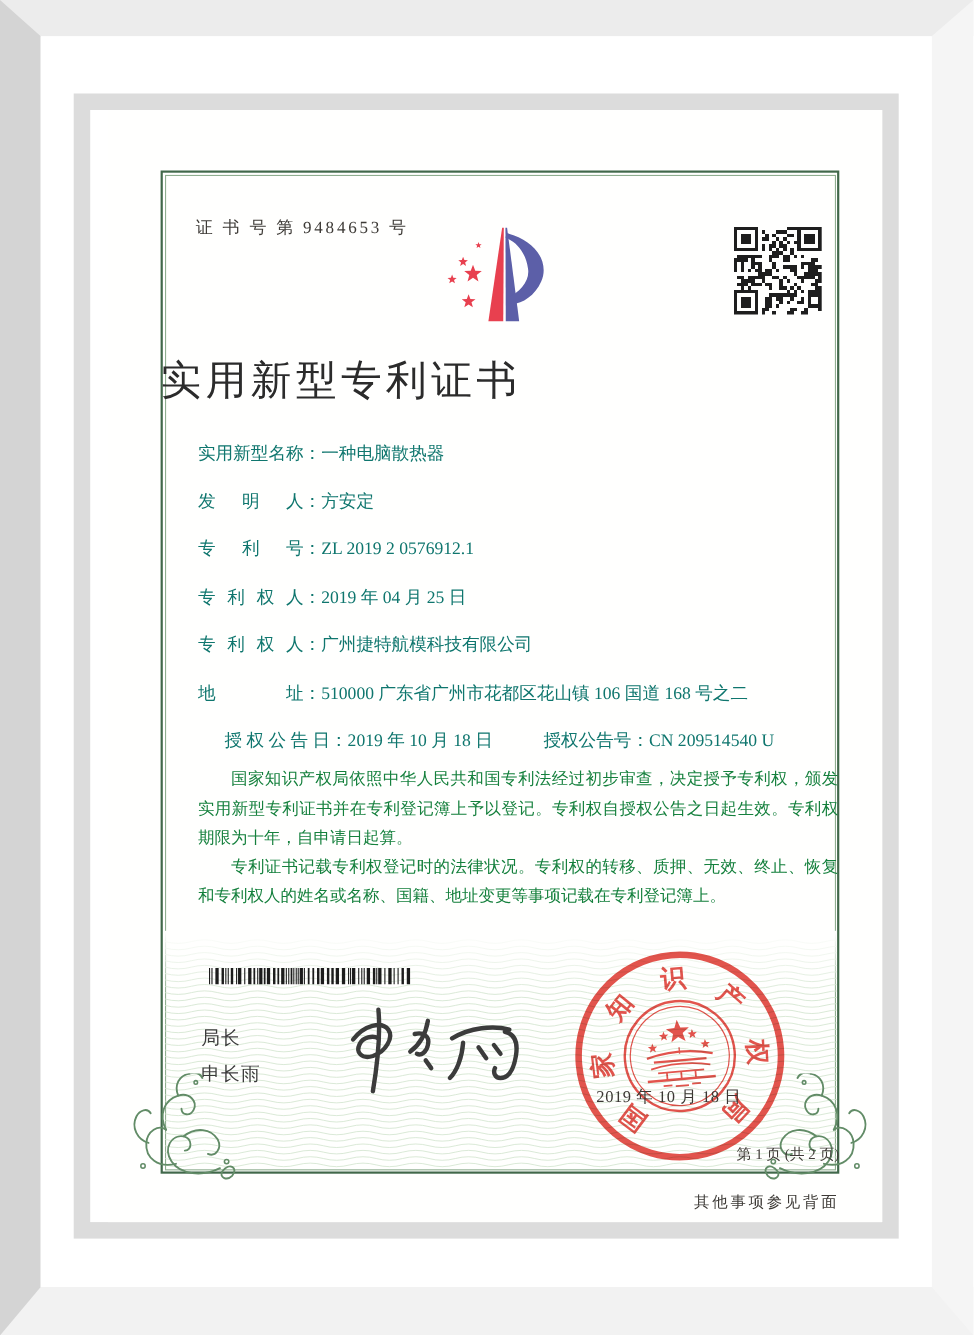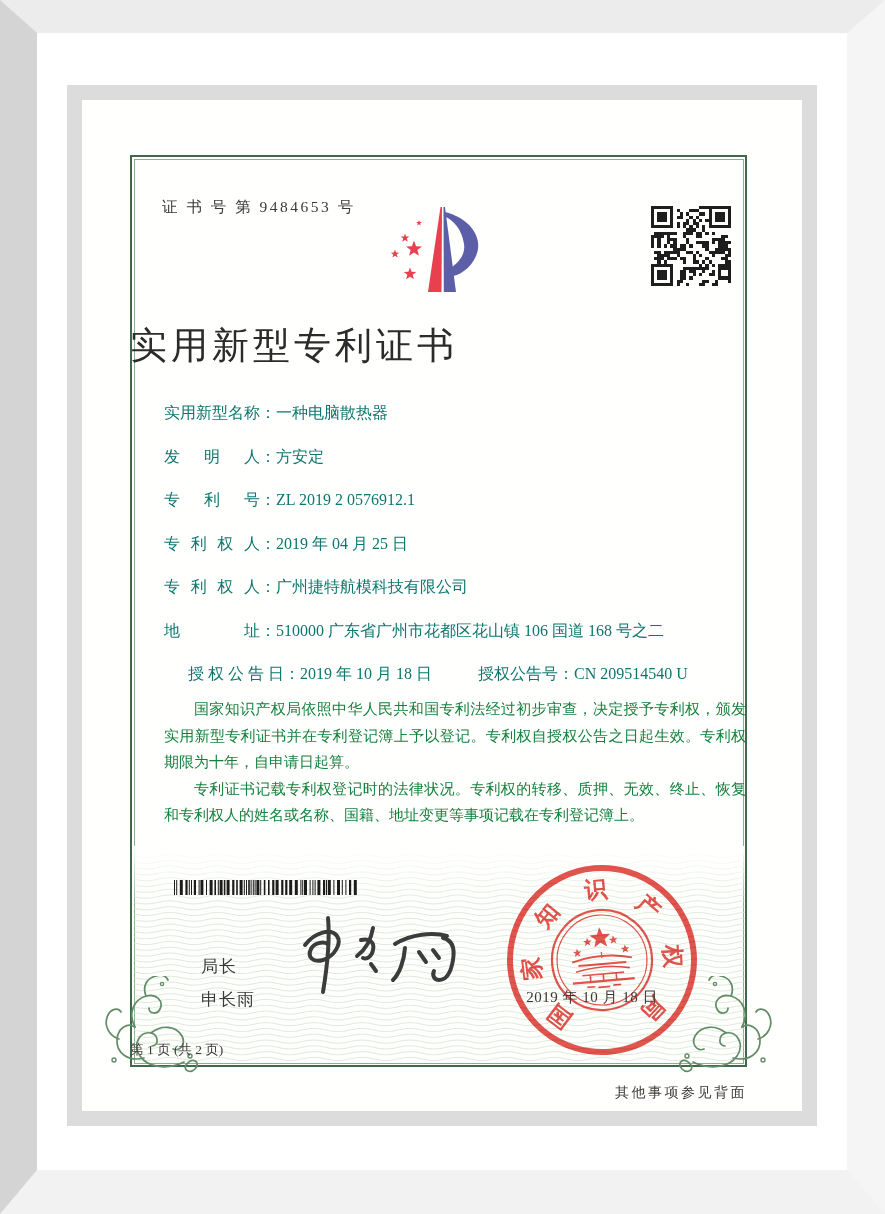--- a/index.html
+++ b/index.html
@@ -2,46 +2,46 @@
 <html><head>
 <meta charset="utf-8">
 <style>
   html,body{margin:0;padding:0;background:#fff;}
   body{width:885px;height:1214px;overflow:hidden;font-family:"Liberation Serif",serif;}
   .abs{position:absolute;}
   
   .frame{width:885px;height:1214px;box-sizing:border-box;border-style:solid;
          border-width:33px 38px 44px 37px;border-color:#ececec #f5f5f5 #f2f2f2 #d4d4d4;background:#fff;}
   .lip{width:100%;height:100%;box-sizing:border-box;padding:52px 30px 44px 30px;background:#ffffff;}
-  .mat{width:100%;height:100%;box-sizing:border-box;border:15px solid #dcdcdc;background:#fff;}
+  .mat{width:100%;height:100%;box-sizing:border-box;border:15px solid #dcdcdc;background:#fff;padding-left:16px;}
   .paper{position:relative;width:100%;height:100%;background:#fffffe;color:#33302c;}
   
   .green-border{position:absolute;left:48px;top:55px;width:613px;height:908px;border:2px solid #41684a;}
   .green-border-inner{position:absolute;inset:1.5px;border:1px solid #8fae90;}
   
   .band{position:absolute;left:52px;top:746px;width:611px;height:219px;overflow:hidden;}
   .band-fade{position:absolute;left:0;top:0;width:100%;height:58px;
              background:linear-gradient(180deg,#fffffe 0%,rgba(255,255,255,0) 100%);}
   
   .cert-no{position:absolute;left:80px;top:97px;font-size:15.5px;letter-spacing:2.5px;color:#3d3a36;}
   .title{position:absolute;left:48px;top:221px;width:617px;text-align:left;font-size:37px;
          font-weight:400;letter-spacing:4px;color:#2b2b2b;}
   .fields{position:absolute;left:82px;top:302px;width:584px;}
   .field-row{height:43.5px;font-size:16px;color:#0f766e;line-height:22px;}
   .field-label{display:inline-block;width:96px;text-align:justify;text-align-last:justify;vertical-align:top;}
   .field-colon{vertical-align:top;}
   .field-value{vertical-align:top;}
   .grant-pair{display:inline-block;width:290px;vertical-align:top;margin-left:24px;}
   .paras{position:absolute;left:82px;top:596px;width:582px;}
   .paras p{margin:0;text-indent:2em;font-size:15px;line-height:26.5px;color:#15803d;text-align:justify;}
-  .director{position:absolute;left:85px;top:850px;font-family:"Liberation Sans",sans-serif;
-            font-size:17px;line-height:33px;letter-spacing:1px;color:#3a3a3a;margin-left:34px;}
+  .director{position:absolute;left:85px;top:827px;font-family:"Liberation Sans",sans-serif;
+            font-size:17px;line-height:33px;letter-spacing:1px;color:#3a3a3a;}
   .seal-date{position:absolute;left:425px;top:888px;width:170px;text-align:center;
              font-size:15px;letter-spacing:0.5px;color:#3b3733;}
-  .page-note{position:absolute;left:48px;top:941px;width:617px;text-align:left;font-size:13.5px;color:#403c38;}
+  .page-note{position:absolute;left:48px;top:941px;width:617px;text-align:right;font-size:13.5px;color:#403c38;}
   .back-note{position:absolute;left:48px;top:984px;width:617px;text-align:right;font-size:14px;
              letter-spacing:2.5px;color:#3d3a36;}
   .flourish-right{transform:scaleX(-1);}
   #seal-svg{mix-blend-mode:multiply;opacity:0.95;}
   #signature-svg{opacity:0.92;}
 </style>
 </head>
 <body>
 
 <div class="frame">

